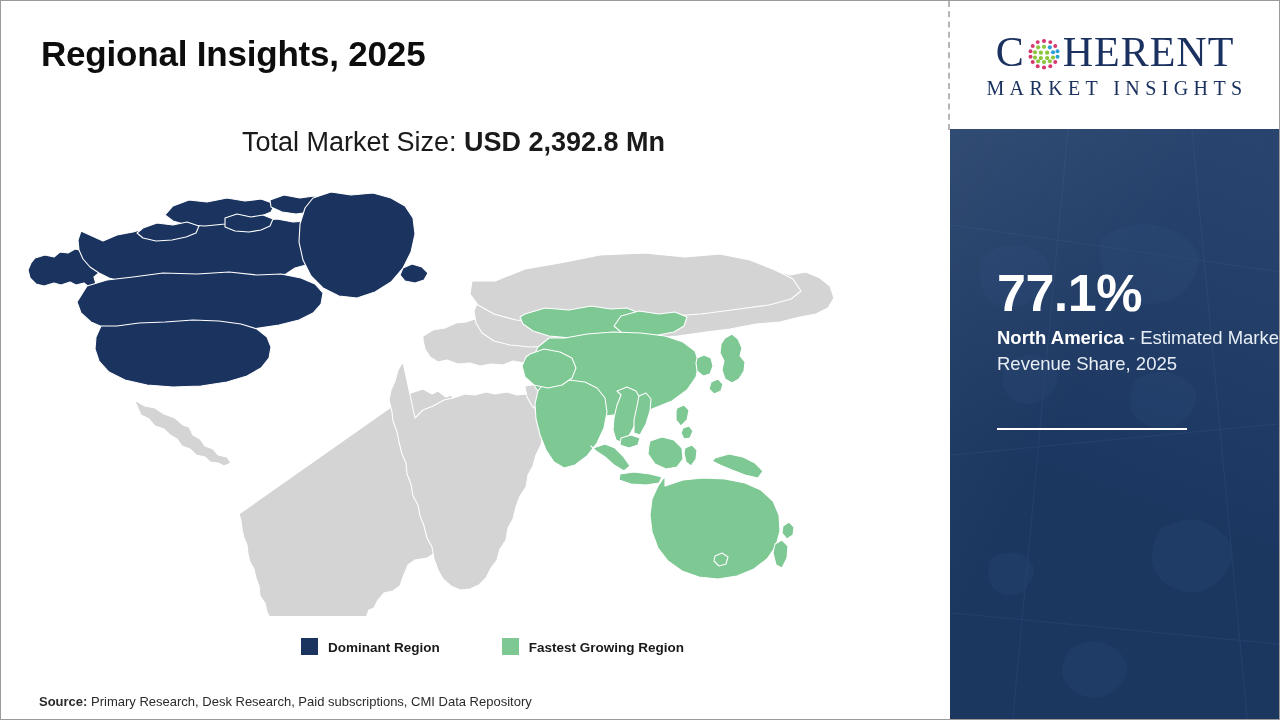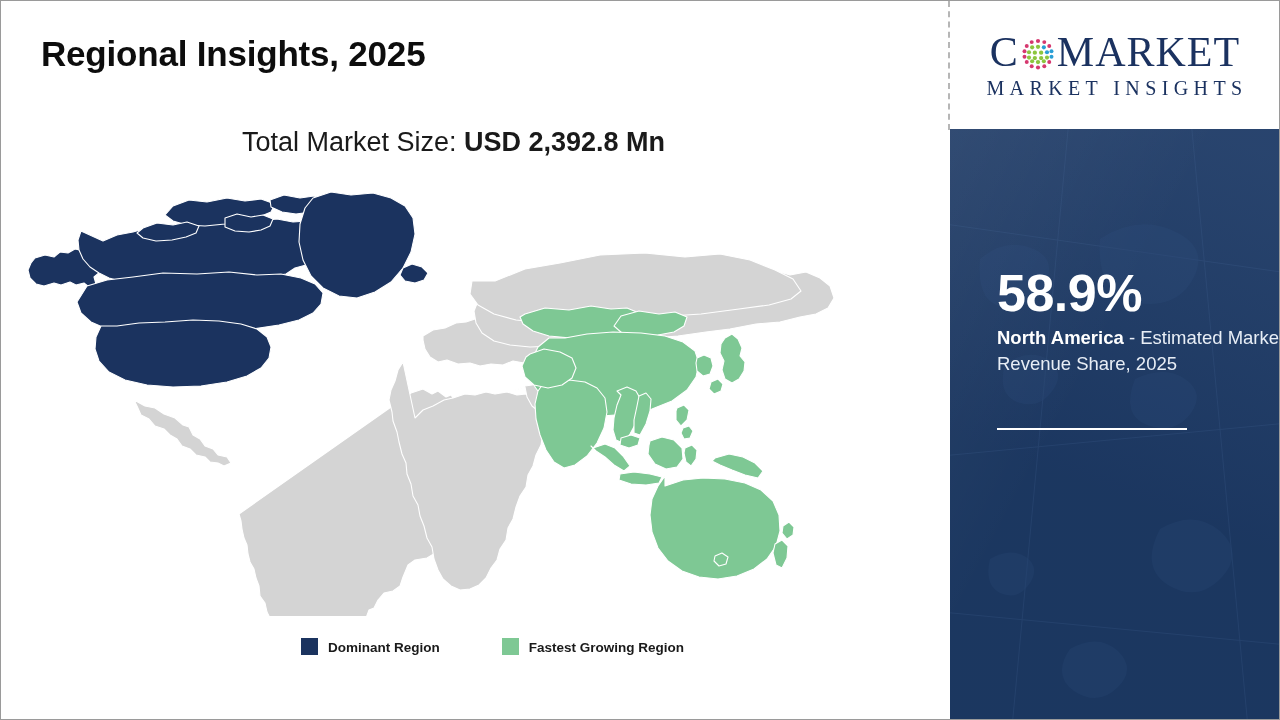--- a/index.html
+++ b/index.html
@@ -236,20 +236,23 @@
       <div class="legend-item">
         <span class="swatch sw-dom"></span>
         <span class="legend-label">Dominant Region</span>
       </div>
       <div class="legend-item">
         <span class="swatch sw-fast"></span>
         <span class="legend-label">Fastest Growing Region</span>
       </div>
     </div>
 
+    <div class="source">
+      <b>Source:</b><span> Primary Research, Desk Research, Paid subscriptions, CMI Data Repository</span>
+    </div>
   </div>
 
   <div class="divider"></div>
 
   <div class="logobox">
     <div class="logo">
       <div class="logo-row1">
         <span>C</span>
         <span class="logo-globe">
           <svg viewBox="0 0 40 40" xmlns="http://www.w3.org/2000/svg">
@@ -278,21 +281,21 @@
               <circle cx="32.5" cy="29" r="2.2" fill="#d6386f"></circle>
               <circle cx="13.5" cy="28" r="2.3" fill="#8cc63f"></circle>
               <circle cx="26.5" cy="28" r="2.3" fill="#8cc63f"></circle>
               <circle cx="20" cy="29" r="2.4" fill="#8cc63f"></circle>
               <circle cx="13" cy="33.5" r="2.2" fill="#d6386f"></circle>
               <circle cx="27" cy="33.5" r="2.2" fill="#d6386f"></circle>
               <circle cx="20" cy="35" r="2.3" fill="#d6386f"></circle>
             </g>
           </svg>
         </span>
-        <span>MARKET</span>
+        <span>HERENT</span>
       </div>
       <div class="logo-row2">MARKET INSIGHTS</div>
     </div>
   </div>
 
   <div class="panel">
     <div class="panel-texture">
       <svg viewBox="0 0 331 592" xmlns="http://www.w3.org/2000/svg" preserveAspectRatio="xMidYMid slice">
         <g stroke="#5d80b4" stroke-width="1" fill="none" opacity="0.45">
           <path d="M-40 90 L380 150"></path>
@@ -307,21 +310,21 @@
           <path d="M55 235 q24 -16 44 -4 q16 12 4 30 q-14 20 -36 12 q-20 -8 -12 -38 z"></path>
           <path d="M185 250 q30 -14 50 0 q20 14 6 34 q-16 22 -44 12 q-26 -10 -12 -46 z"></path>
           <path d="M210 400 q34 -20 60 2 q24 22 2 46 q-24 26 -54 8 q-28 -18 -8 -56 z"></path>
           <path d="M40 430 q20 -12 36 -2 q14 10 4 26 q-12 18 -30 10 q-16 -8 -10 -34 z"></path>
           <path d="M120 520 q28 -16 48 2 q18 18 0 36 q-20 20 -44 4 q-22 -16 -4 -42 z"></path>
         </g>
       </svg>
     </div>
 
     <div class="panel-inner">
-      <div class="bignum">58.9%</div>
+      <div class="bignum">77.1%</div>
       <div class="caption">
         <b>North America</b><span> - Estimated Market Revenue Share, 2025</span>
       </div>
       <div class="rule"></div>
     </div>
   </div>
 
 </div>
 
 </body></html>

